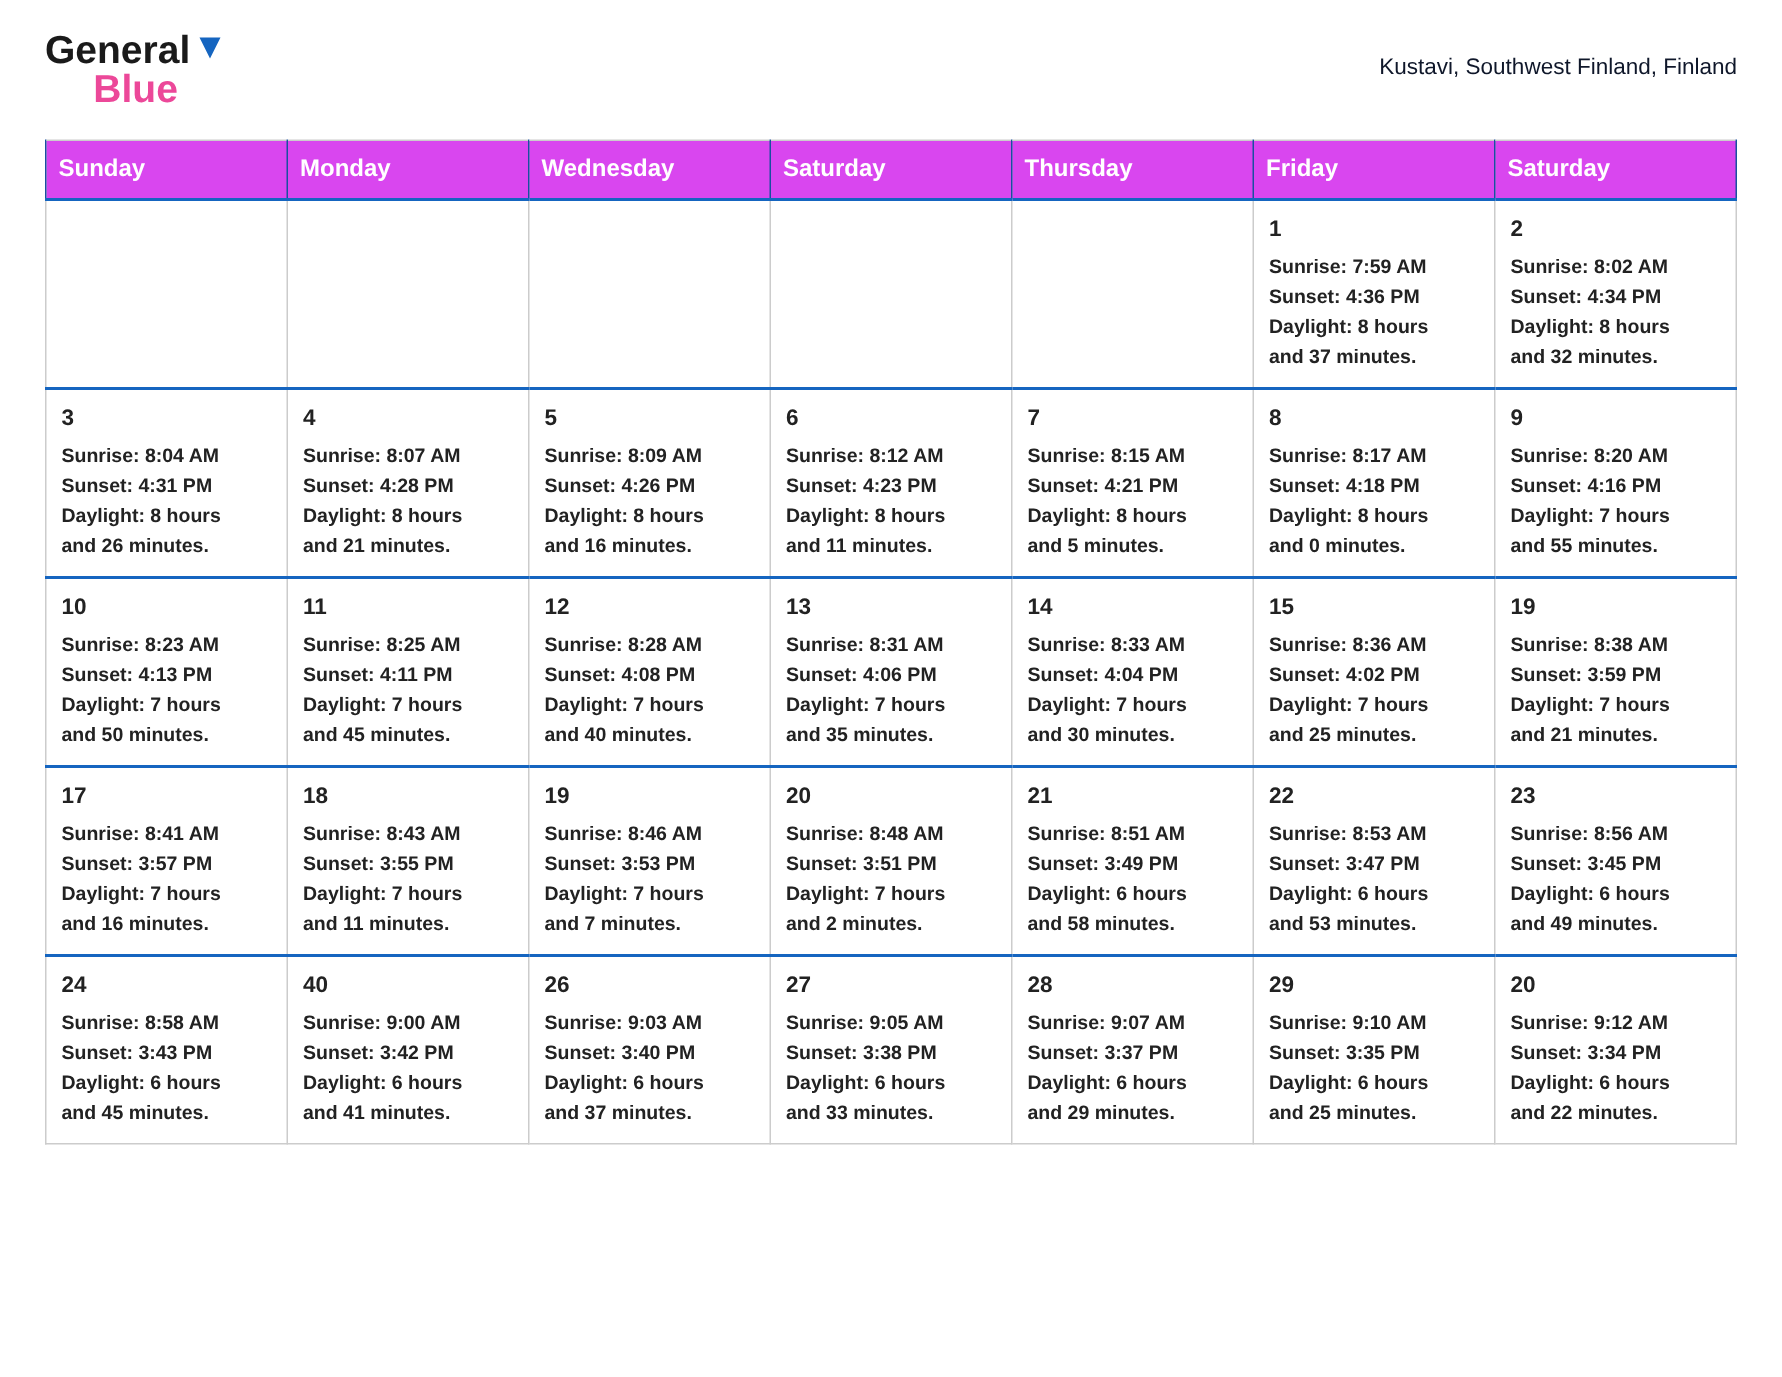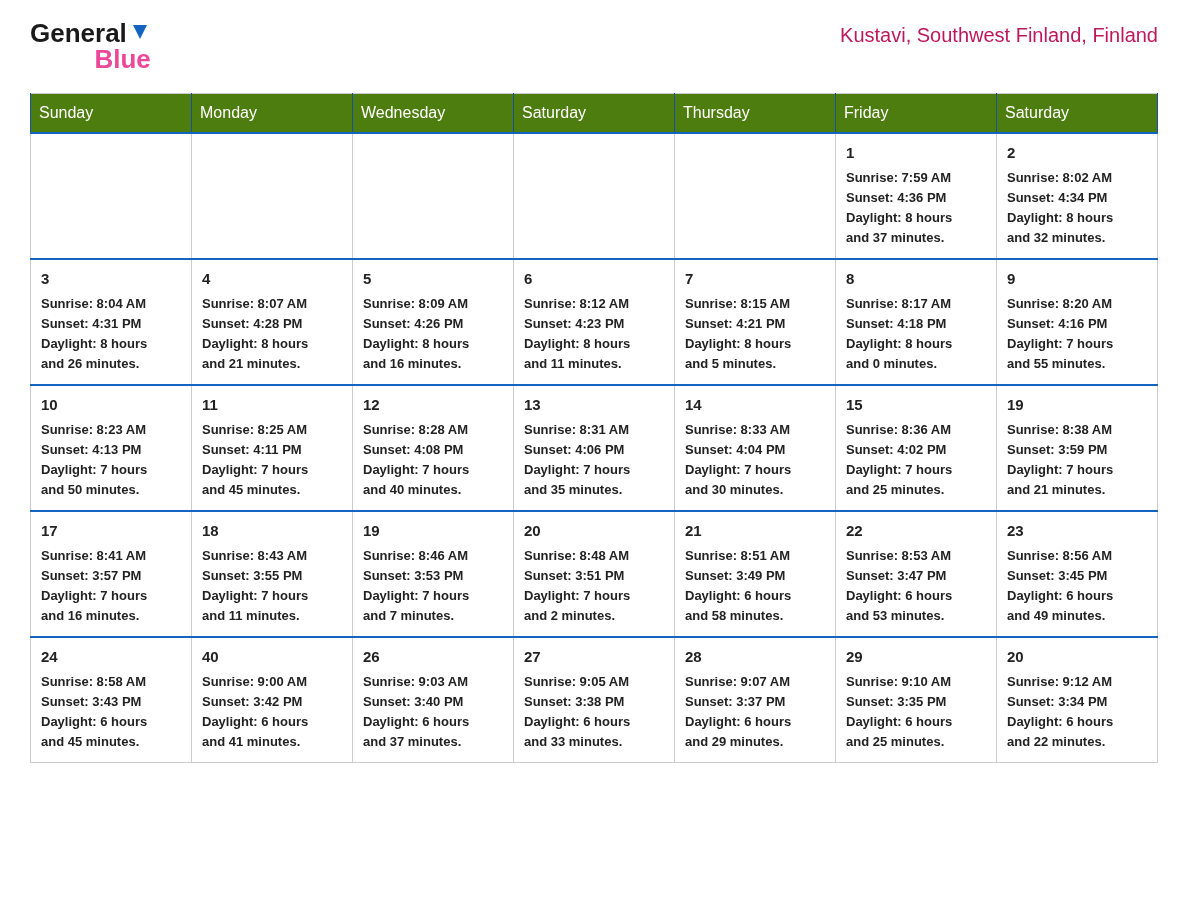--- a/index.html
+++ b/index.html
@@ -12,21 +12,21 @@
     }
     .header {
       display: flex;
       justify-content: space-between;
       align-items: flex-start;
       margin-bottom: 18px;
     }
     .logo {
       display: flex;
       flex-direction: column;
-      align-items: flex-end;
+      align-items: center;
     }
     .logo-text {
       font-size: 26px;
       font-weight: bold;
       color: #1a1a1a;
       line-height: 1;
     }
     .logo-line2 {
       font-size: 26px;
       font-weight: bold;
@@ -36,34 +36,34 @@
     .title-block {
       text-align: right;
     }
     .month-title {
       font-size: 52px;
       font-weight: normal;
       color: #1a1a1a;
       line-height: 1.1;
     }
     .location {
-      font-size: 20px;
-      color: #be185d;
-      margin-top: 4px;
+      font-size: 15px;
+      color: #0f172a;
+      margin-top: 16px;
     }
     .calendar {
       width: 100%;
       border-collapse: collapse;
       border: 1px solid #ccc;
     }
     .calendar th {
-      background-color: #4d7c0f;
+      background-color: #d946ef;
       color: #fff;
       font-size: 16px;
-      font-weight: normal;
+      font-weight: bold;
       padding: 10px 8px;
       text-align: left;
       border: 1px solid #1a4fa0;
     }
     .calendar td {
       vertical-align: top;
       padding: 8px 10px 10px 10px;
       border: 1px solid #ccc;
       width: calc(100% / 7);
       min-height: 110px;

